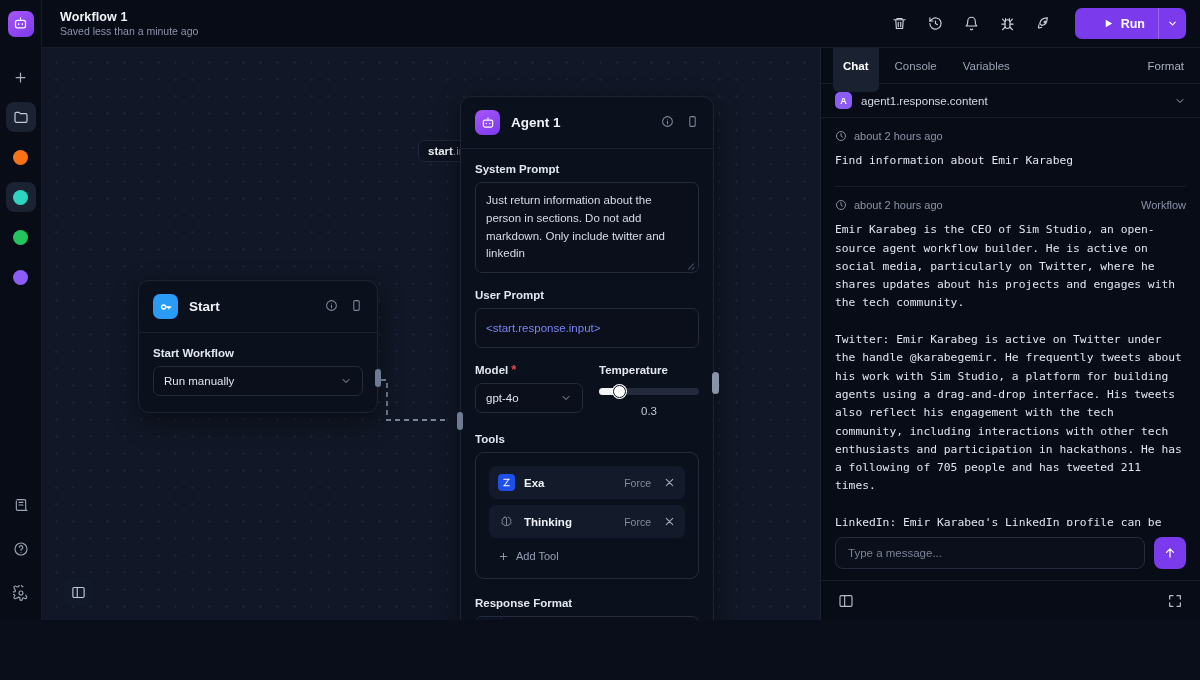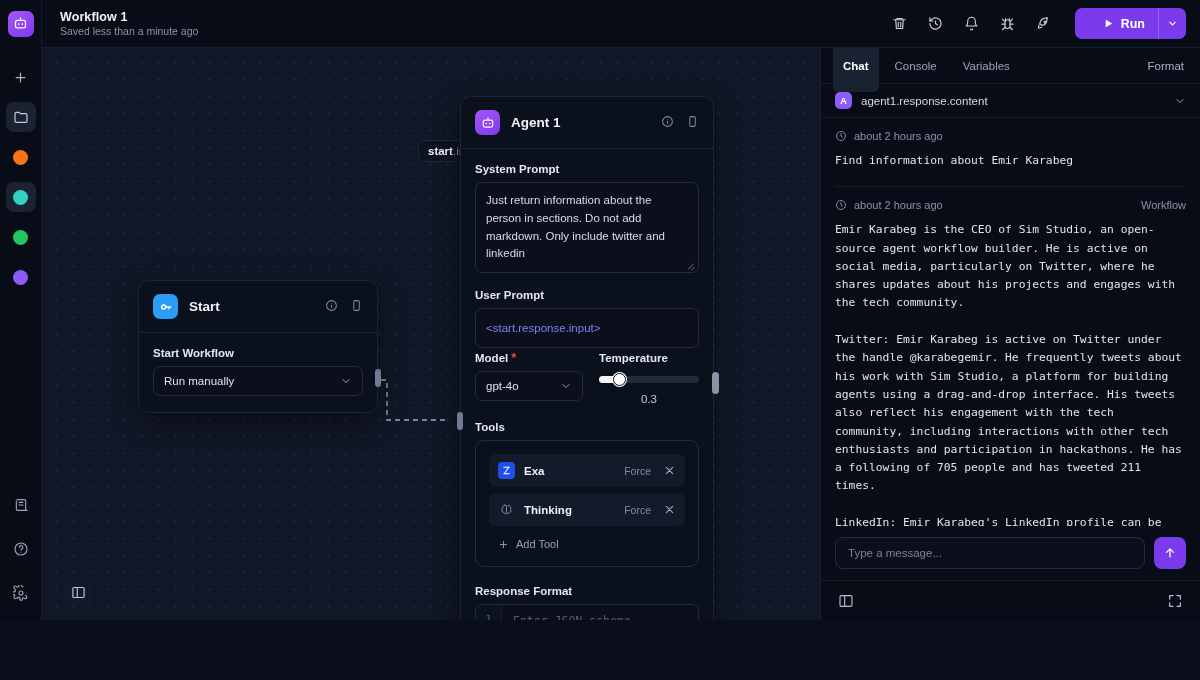--- a/index.html
+++ b/index.html
@@ -438,21 +438,21 @@
           <div class="textarea-box">
             <span>Just return information about the person in sections. Do not add markdown. Only include twitter and linkedin</span>
             <span class="resize-grip"></span>
           </div>
 
           <div class="field-label" style="margin-top:16px;">User Prompt</div>
           <div class="input-box">
             <span>&lt;start.response.input&gt;</span>
           </div>
 
-          <div class="row-2" style="margin-top:4px;">
+          <div class="row-2" style="margin-top:16px;">
             <div class="col-model">
               <div class="field-label">
                 <span>Model</span>
                 <span class="req">*</span>
               </div>
               <div class="select-box">
                 <span>gpt-4o</span>
                 <svg width="12" height="12" viewBox="0 0 24 24" fill="none" stroke="#98a0b2" stroke-width="2" stroke-linecap="round">
                     <path d="M6 9l6 6 6-6"></path>
                   </svg>

